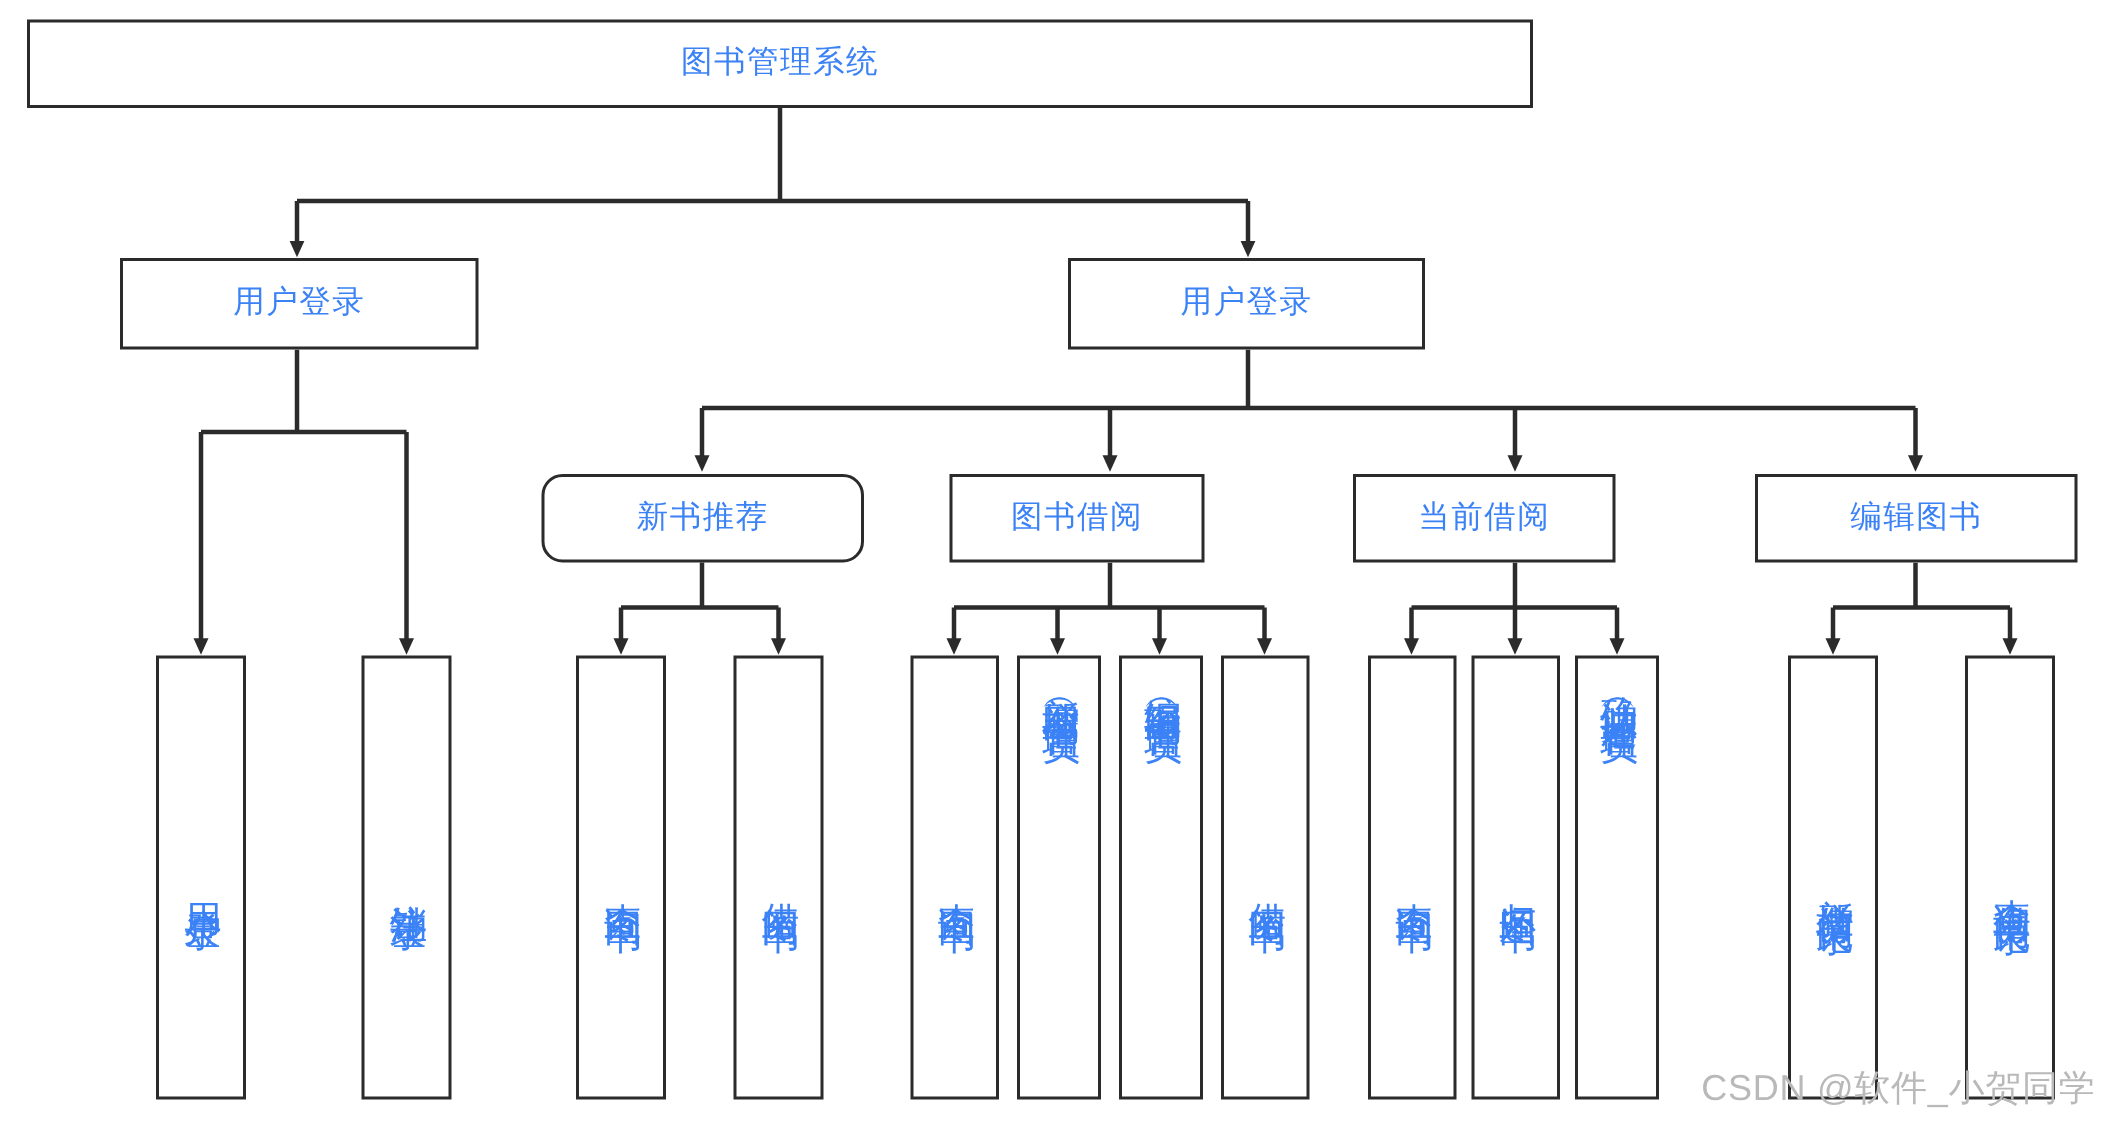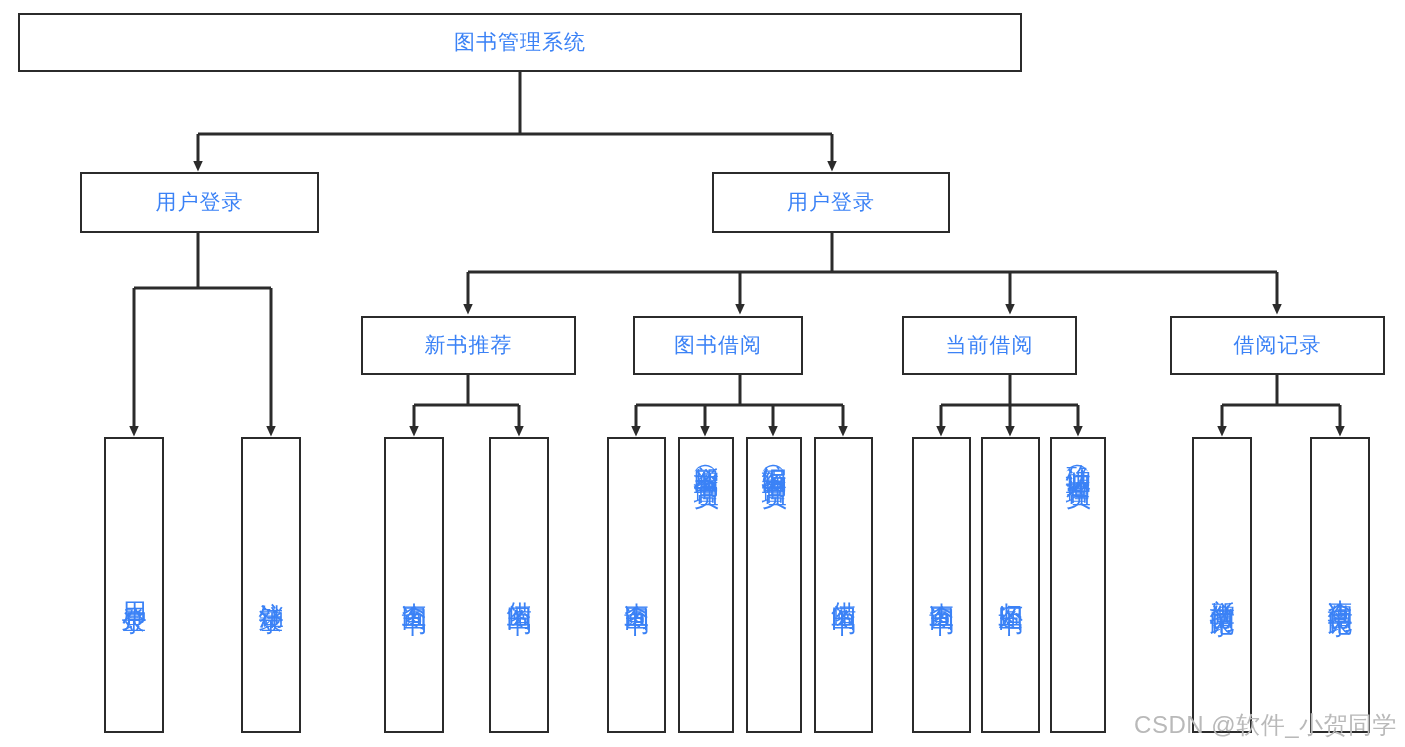--- a/index.html
+++ b/index.html
@@ -135,31 +135,31 @@
     <span class="lbl">图书管理系统</span>
   </div>
 
   <div class="node horiz" style="left:80px; top:172px; width:239px; height:61px;">
     <span class="lbl">用户登录</span>
   </div>
   <div class="node horiz" style="left:712px; top:172px; width:238px; height:61px;">
     <span class="lbl">用户登录</span>
   </div>
 
-  <div class="node horiz" style="left:361px; top:316px; width:215px; height:59px;">
+  <div class="node horiz" style="left:361px; top:316px; width:215px; height:59px;border-radius:14px;">
     <span class="lbl">新书推荐</span>
   </div>
   <div class="node horiz" style="left:633px; top:316px; width:170px; height:59px;">
     <span class="lbl">图书借阅</span>
   </div>
   <div class="node horiz" style="left:902px; top:316px; width:175px; height:59px;justify-content:center;">
     <span class="lbl">当前借阅</span>
   </div>
   <div class="node horiz" style="left:1170px; top:316px; width:215px; height:59px;">
-    <span class="lbl">借阅记录</span>
+    <span class="lbl">编辑图书</span>
   </div>
 
   <div class="node vert mid" style="left:104px; top:437px; width:60px; height:296px;">
     <span class="lbl">用户登录</span>
   </div>
   <div class="node vert mid" style="left:241px; top:437px; width:60px; height:296px;">
     <span class="lbl">注销登录</span>
   </div>
 
   <div class="node vert mid" style="left:384px; top:437px; width:60px; height:296px;">

